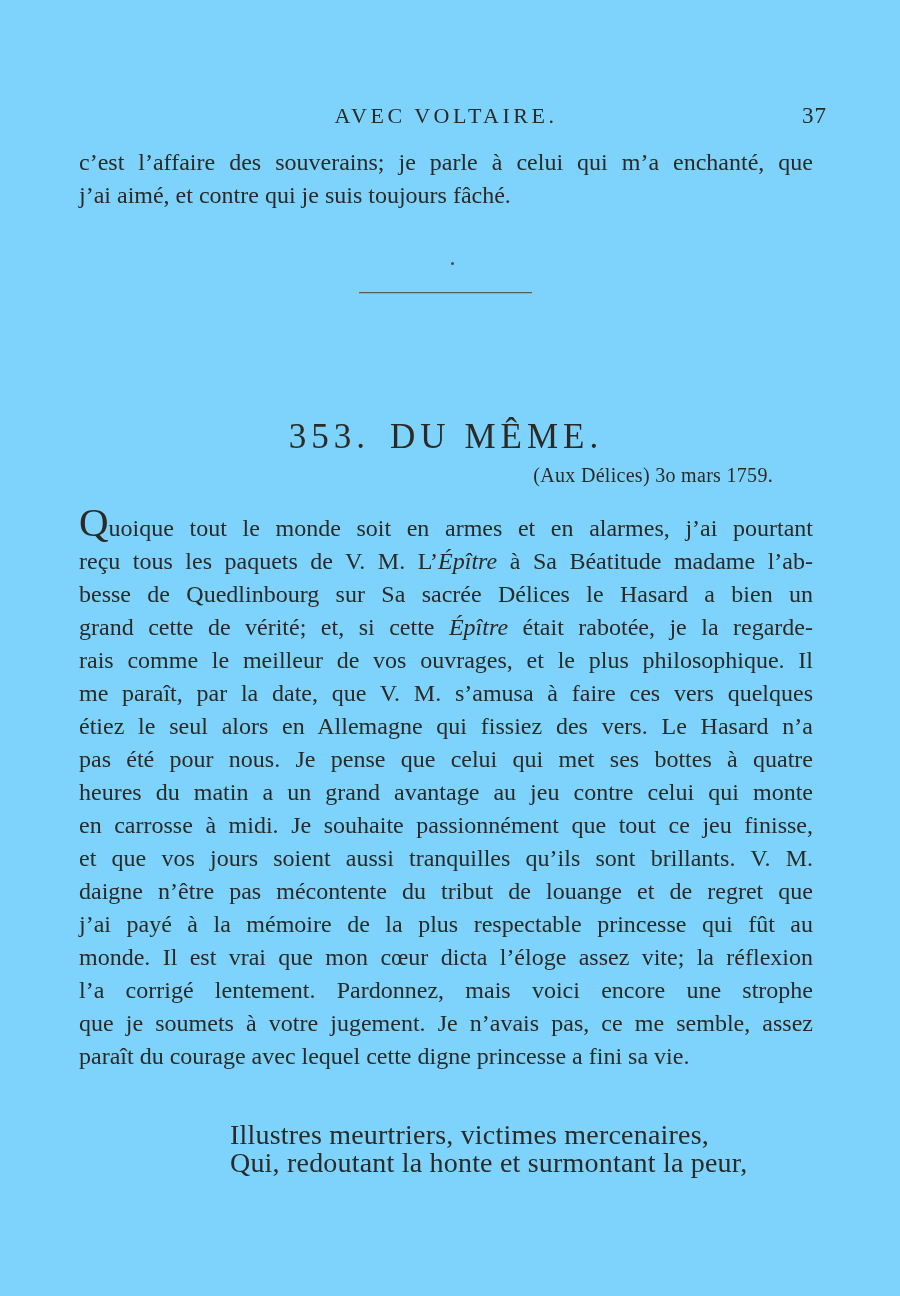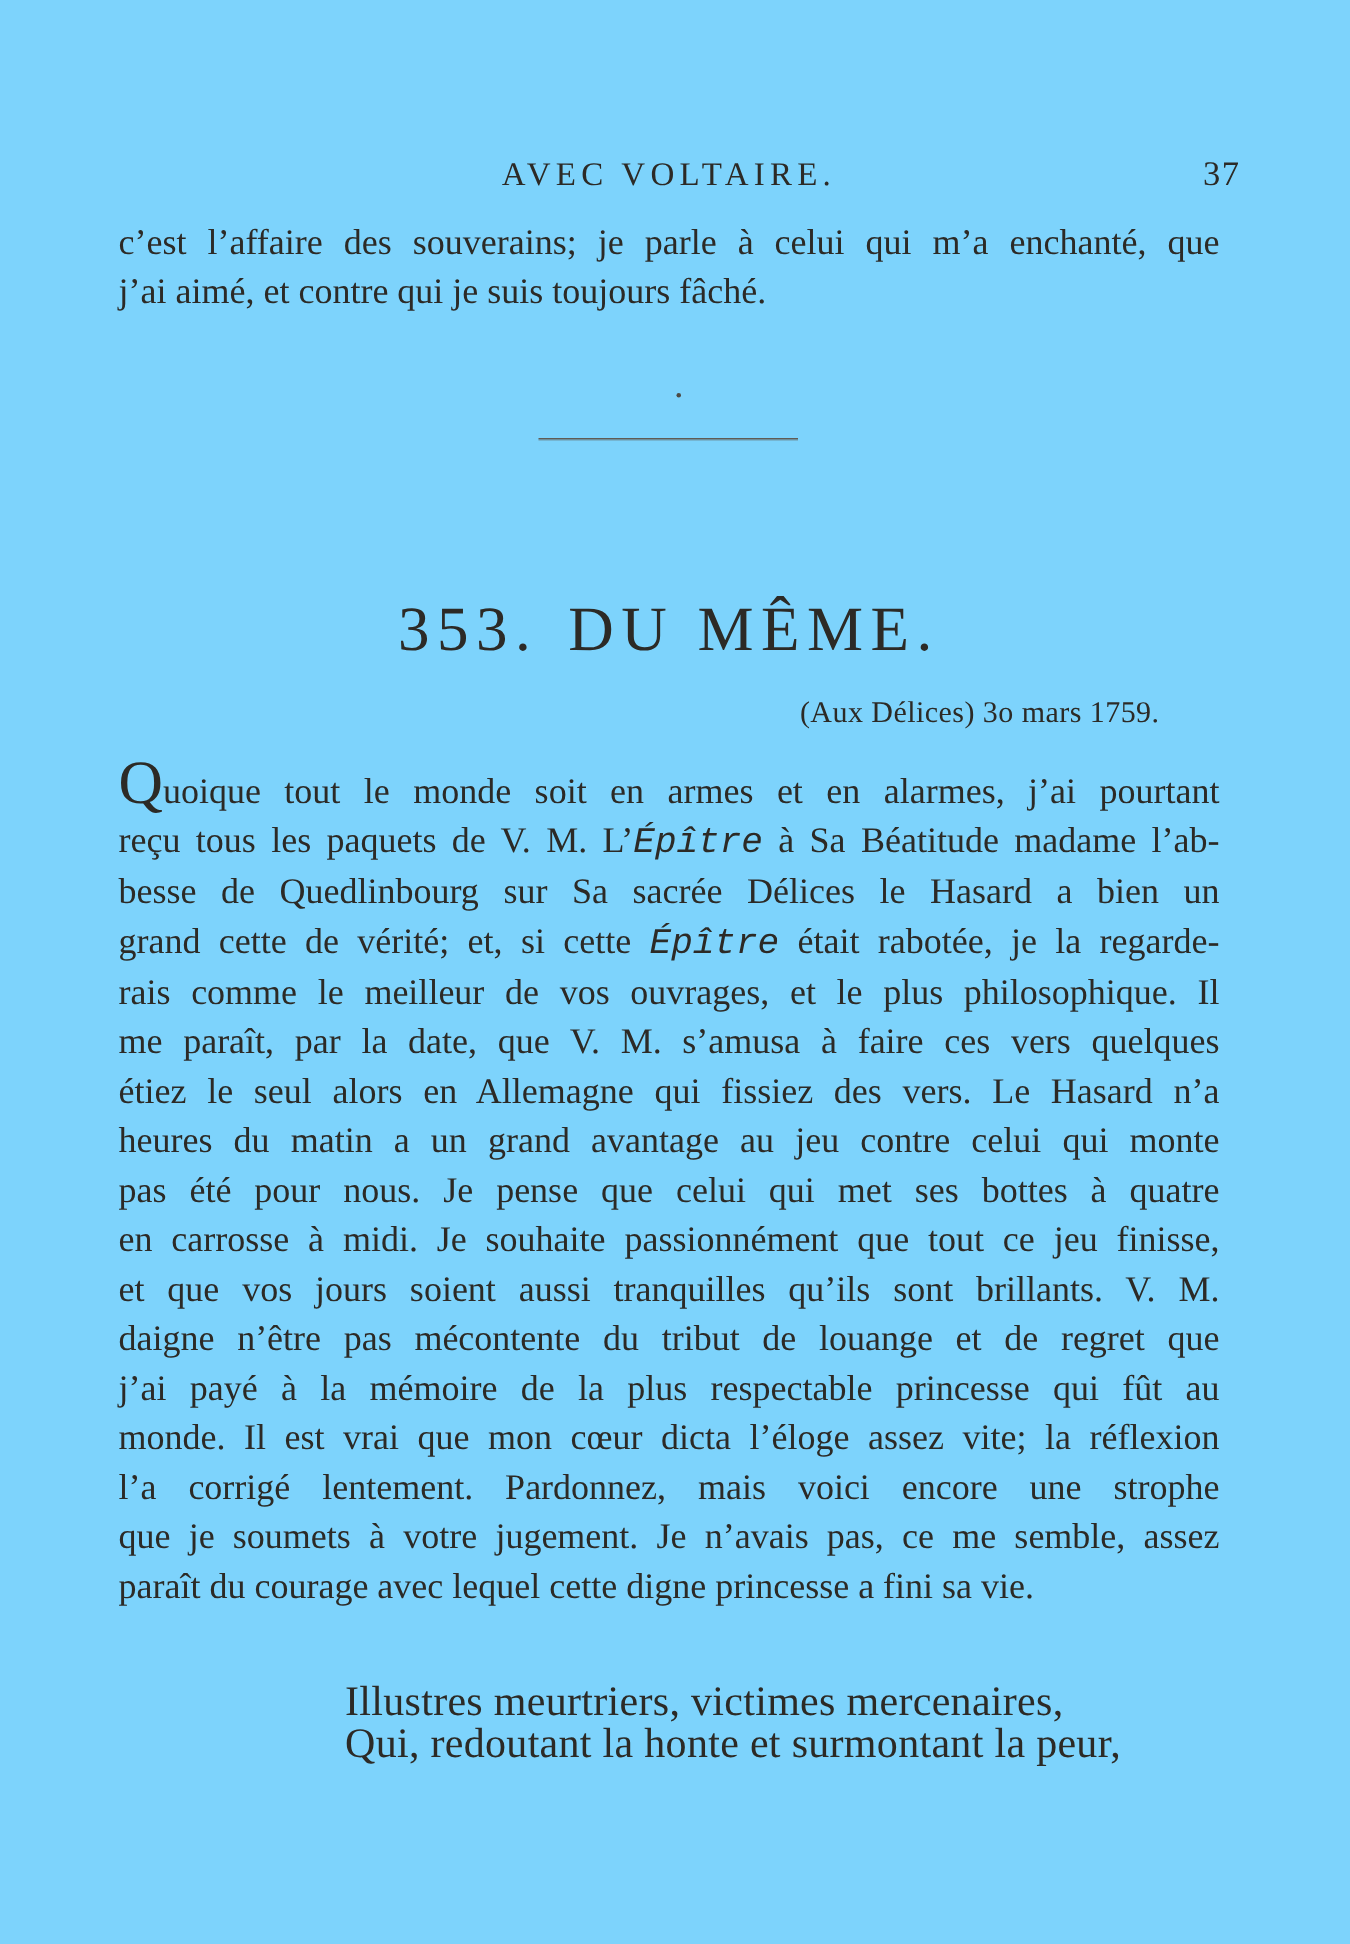--- a/index.html
+++ b/index.html
@@ -49,21 +49,21 @@
   .letter-block { top: 512px; }
   .line {
     white-space: nowrap;
     text-align: left;
   }
   .line.just {
     white-space: normal;
     text-align: justify;
     text-align-last: justify;
   }
-  .line .em { font-style: italic; font-family: Liberation Mono, monospace; }
+  .line .em { font-style: italic; }
   .line .cap {
     font-size: 41px;
     line-height: 0;
   }
   .center-dot {
     position: absolute;
     left: 451px;
     top: 262px;
     width: 3px;
     height: 3px;
@@ -74,25 +74,25 @@
     position: absolute;
     left: 359px;
     top: 292px;
     width: 173px;
     height: 1px;
     background: #5f5c55;
     box-shadow: 0 1px 0 rgba(95,92,85,0.25);
   }
   .section-heading {
     position: absolute;
-    top: 404px;
+    top: 420px;
     left: 79px;
     width: 734px;
     text-align: center;
-    font-size: 42px;
+    font-size: 35px;
     line-height: 33px;
     letter-spacing: 5px;
     white-space: nowrap;
   }
   .section-number { margin-right: 20px; }
   .dateline {
     position: absolute;
     top: 463px;
     right: 127px;
     font-size: 20px;
@@ -134,22 +134,22 @@
   <div class="dateline">(Aux Délices) 3o mars 1759.</div>
 
   <div class="text-block letter-block">
       <div class="line just"><span class="cap">Q</span><span>uoique tout le monde soit en armes et en alarmes, j’ai pourtant</span></div>
       <div class="line just"><span>reçu tous les paquets de V. M. L’</span><span class="em">Épître</span><span> à Sa Béatitude madame l’ab-</span></div>
       <div class="line just"><span>besse de Quedlinbourg sur Sa sacrée Délices le Hasard a bien un</span></div>
       <div class="line just"><span>grand cette de vérité; et, si cette </span><span class="em">Épître</span><span> était rabotée, je la regarde-</span></div>
       <div class="line just"><span>rais comme le meilleur de vos ouvrages, et le plus philosophique. Il</span></div>
       <div class="line just"><span>me paraît, par la date, que V. M. s’amusa à faire ces vers quelques</span></div>
       <div class="line just"><span>étiez le seul alors en Allemagne qui fissiez des vers. Le Hasard n’a</span></div>
+      <div class="line just"><span>pas été pour nous. Je pense que celui qui met ses bottes à quatre</span></div>
       <div class="line just"><span>heures du matin a un grand avantage au jeu contre celui qui monte</span></div>
-      <div class="line just"><span>pas été pour nous. Je pense que celui qui met ses bottes à quatre</span></div>
       <div class="line just"><span>en carrosse à midi. Je souhaite passionnément que tout ce jeu finisse,</span></div>
       <div class="line just"><span>et que vos jours soient aussi tranquilles qu’ils sont brillants. V. M.</span></div>
       <div class="line just"><span>daigne n’être pas mécontente du tribut de louange et de regret que</span></div>
       <div class="line just"><span>j’ai payé à la mémoire de la plus respectable princesse qui fût au</span></div>
       <div class="line just"><span>monde. Il est vrai que mon cœur dicta l’éloge assez vite; la réflexion</span></div>
       <div class="line just"><span>l’a corrigé lentement. Pardonnez, mais voici encore une strophe</span></div>
       <div class="line just"><span>que je soumets à votre jugement. Je n’avais pas, ce me semble, assez</span></div>
       <div class="line"><span>paraît du courage avec lequel cette digne princesse a fini sa vie.</span></div>
     </div>
 

